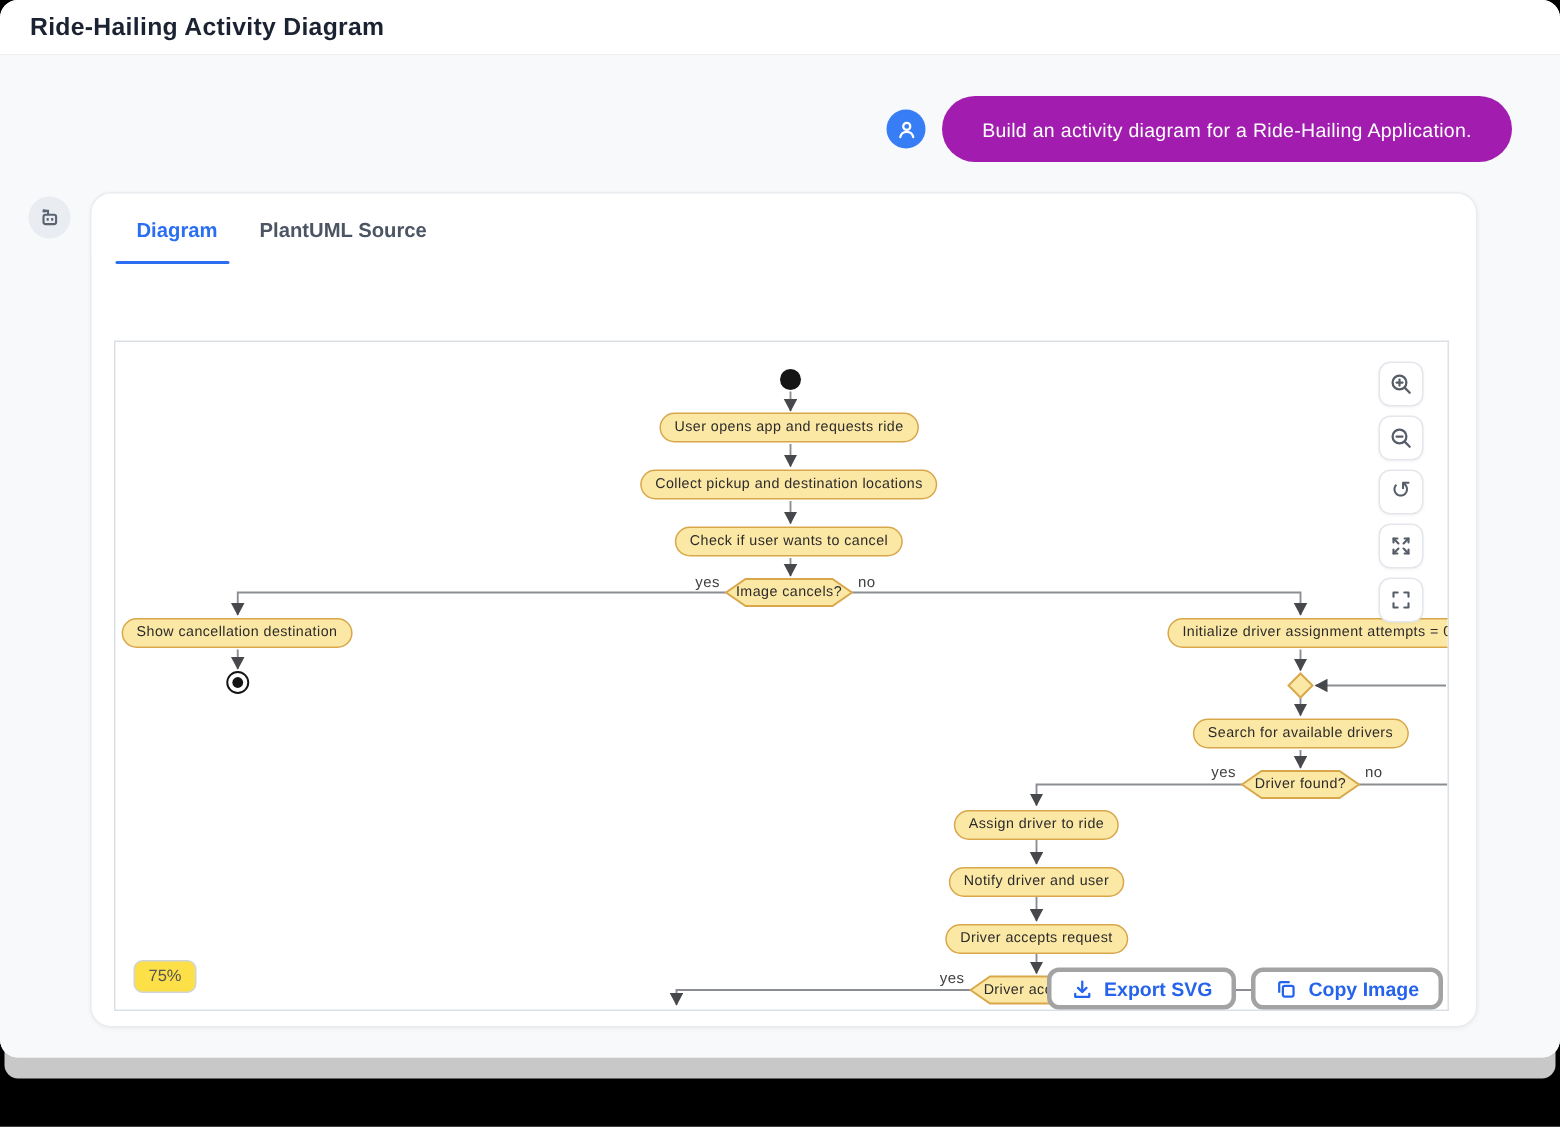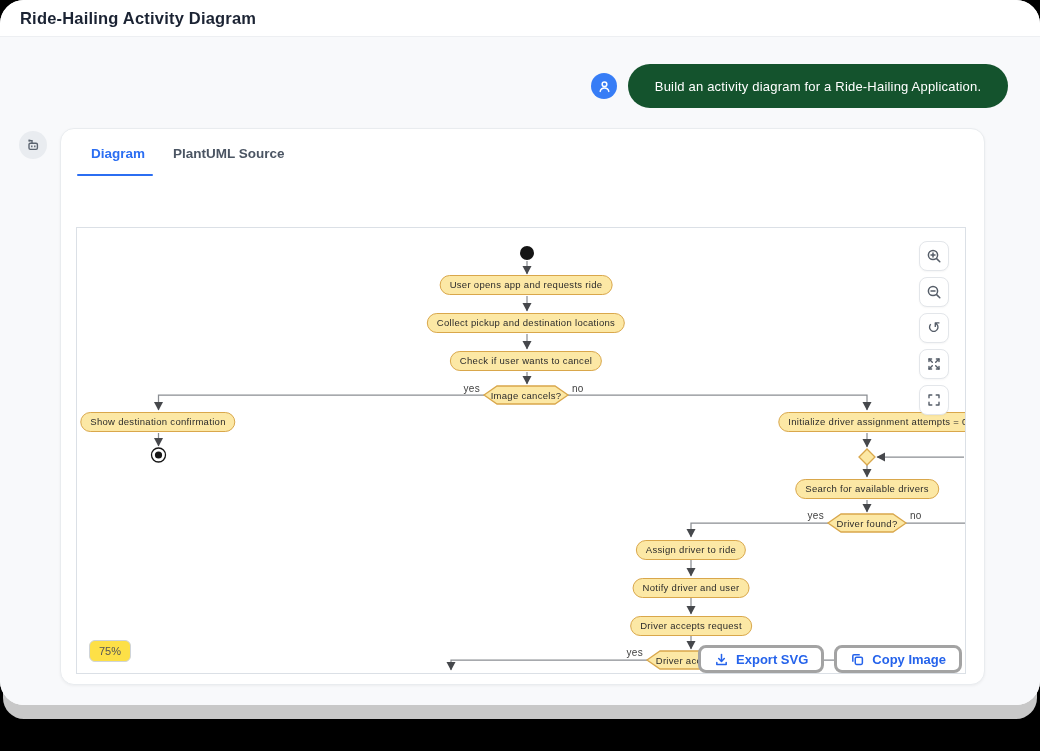--- a/index.html
+++ b/index.html
@@ -1,31 +1,31 @@
 <!DOCTYPE html>
 <html><head>
 <meta charset="utf-8">
 <style>
   * { margin:0; padding:0; box-sizing:border-box; }
   html,body { width:1040px; height:751px; background:#000; font-family:"Liberation Sans", sans-serif; overflow:hidden; }
 
   .window { position:absolute; left:0; top:0; width:1040px; height:705px; background:#fff;
-            border-radius:24px; overflow:hidden; box-shadow:0 17px 0 -3px #c8c8c8; }
+            border-radius:12px; overflow:hidden; box-shadow:0 17px 0 -3px #c8c8c8; }
 
   .app-header { position:absolute; left:0; top:0; width:100%; height:37px; background:#fff;
                 border-bottom:1px solid #edeff2; z-index:5; }
   .app-title { position:absolute; left:20px; top:9px; font-size:16.5px; font-weight:700; color:#1b2333; letter-spacing:.2px; }
 
   .content-bg { position:absolute; left:0; top:37px; right:0; bottom:0; background:#f8f9fb; }
 
   
   .user-avatar { position:absolute; left:591px; top:73px; width:26px; height:26px; border-radius:50%;
                  background:#377df6; display:flex; align-items:center; justify-content:center; }
   .user-bubble { position:absolute; left:628px; top:64px; width:380px; height:44px; border-radius:22px;
-                 background:#14532d; color:#fff; font-size:13px; letter-spacing:.2px;
+                 background:#a21caf; color:#fff; font-size:13px; letter-spacing:.2px;
                  display:flex; align-items:center; justify-content:center; white-space:nowrap; }
 
   .bot-avatar { position:absolute; left:19px; top:131px; width:28px; height:28px; border-radius:50%;
                 background:#e9ecf0; display:flex; align-items:center; justify-content:center; }
 
   
   .card { position:absolute; left:60px; top:128px; width:925px; height:557px; background:#fff;
           border:1px solid #e9ecef; border-radius:14px; box-shadow:0 1px 3px rgba(0,0,0,.05); }
   .tabs { position:absolute; left:16px; top:0; height:49px; display:flex; align-items:center; }
   .tab { padding:0 14px; font-size:13.5px; font-weight:600; color:#4b5563; cursor:pointer; }
@@ -130,21 +130,21 @@
         </g>
         <polygon points="866,400 874,408 866,416 858,408" fill="#fce8a5" stroke="#d9a74b" stroke-width="1.3"></polygon>
         <polygon points="483,346 496,337 554,337 567,346 554,355 496,355" fill="#fce8a5" stroke="#d9a74b" stroke-width="1.3"></polygon>
         <polygon points="827,474 840,465 892,465 905,474 892,483 840,483" fill="#fce8a5" stroke="#d9a74b" stroke-width="1.3"></polygon>
         <polygon points="646,611 659,602 721,602 734,611 721,620 659,620" fill="#fce8a5" stroke="#d9a74b" stroke-width="1.3"></polygon>
       </svg>
 
       <div class="anode" style="left:449px; top:47px">User opens app and requests ride</div>
       <div class="anode" style="left:449px; top:85px">Collect pickup and destination locations</div>
       <div class="anode" style="left:449px; top:123px">Check if user wants to cancel</div>
-      <div class="anode" style="left:81px;  top:184px">Show destination confirmation</div>
+      <div class="anode" style="left:81px;  top:184px">Show cancellation destination</div>
       <div class="anode" style="left:801px; top:184px">Initialize driver assignment attempts = 0</div>
       <div class="anode" style="left:790px; top:251px">Search for available drivers</div>
       <div class="anode" style="left:614px; top:312px">Assign driver to ride</div>
       <div class="anode" style="left:614px; top:350px">Notify driver and user</div>
       <div class="anode" style="left:614px; top:388px">Driver accepts request</div>
 
       <div class="hexlabel" style="left:449px; top:167px">Image cancels?</div>
       <div class="hexlabel" style="left:790px; top:295px">Driver found?</div>
       <div class="hexlabel" style="left:614px; top:432px">Driver accepts?</div>
 

